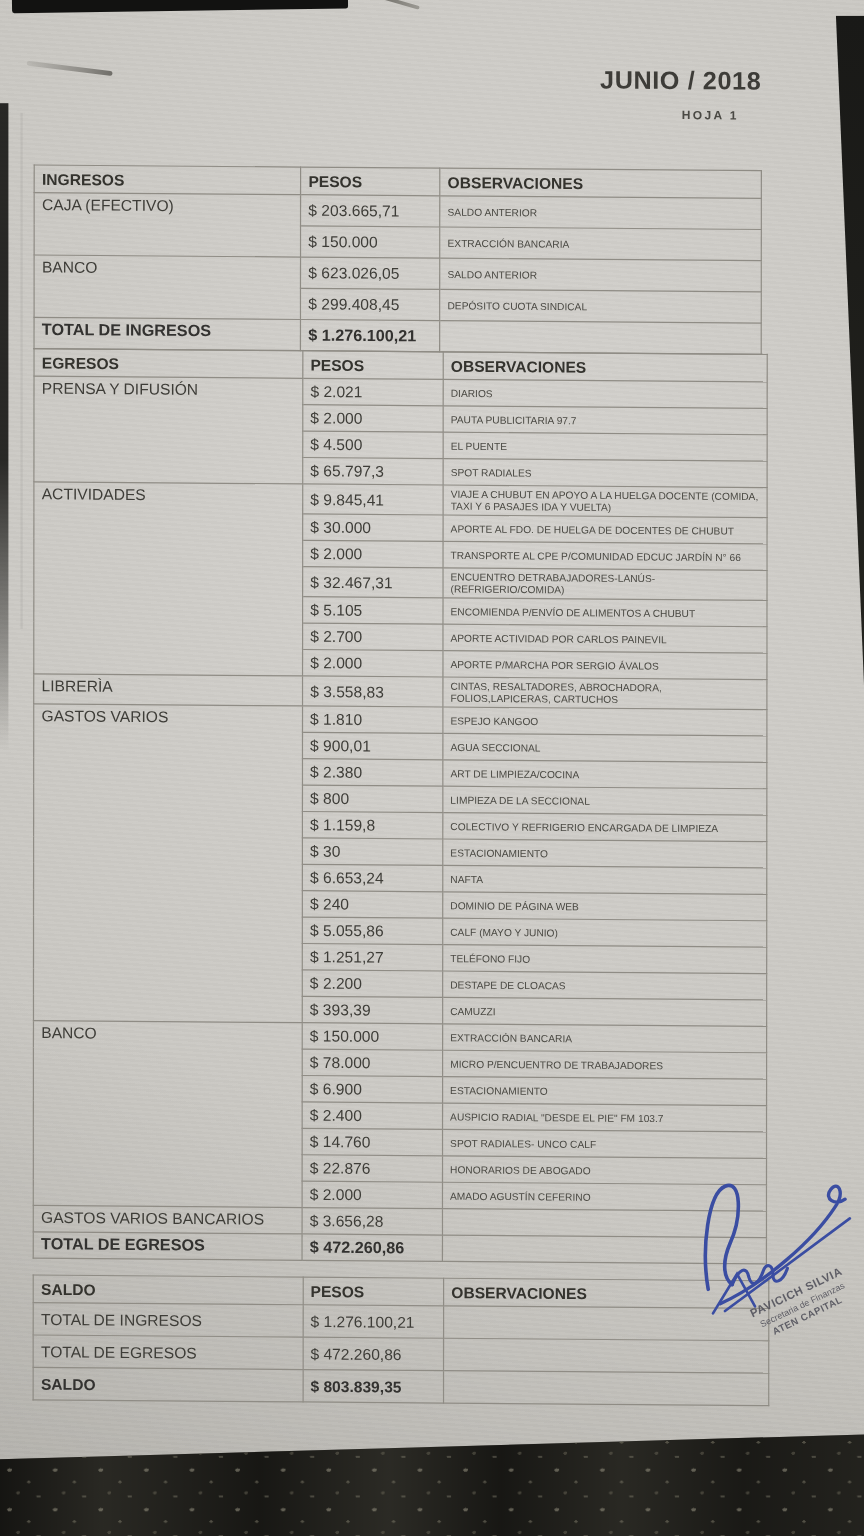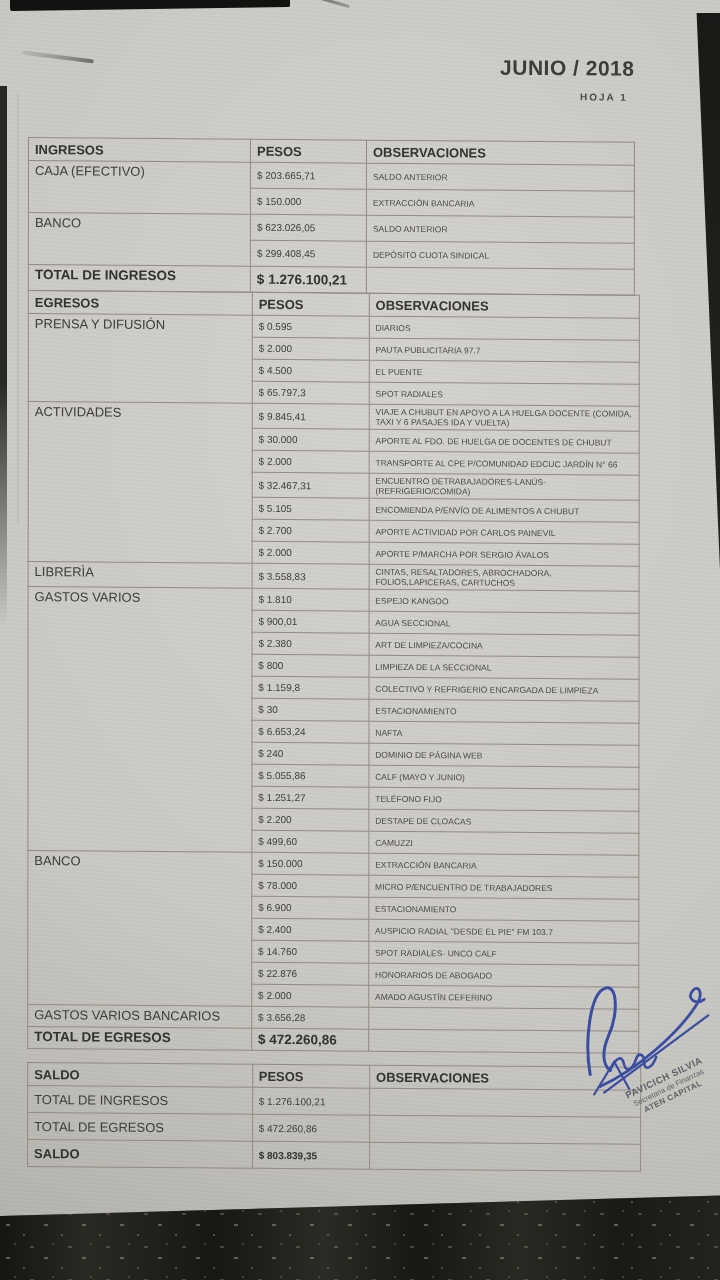--- a/index.html
+++ b/index.html
@@ -62,33 +62,33 @@
       linear-gradient(90deg, rgba(0,0,0,.55) 0%, rgba(0,0,0,.12) 12%, rgba(0,0,0,.5) 30%,
         rgba(0,0,0,.08) 45%, rgba(0,0,0,.5) 58%, rgba(0,0,0,.12) 72%, rgba(0,0,0,.45) 86%, rgba(0,0,0,.25) 100%);
     background-size:38px 33px,38px 33px,38px 33px,38px 33px,100% 100%;
     clip-path:polygon(0 32%, 100% 10%, 100% 100%, 0 100%);
   }
 
   
   .doc{position:absolute;inset:0;transform:rotate(.45deg) skewX(.4deg);transform-origin:30px 140px;color:#3c3b36;}
 
   .month-title{position:absolute;left:500px;top:52px;font-size:21px;font-weight:bold;letter-spacing:.5px;color:#3d3c38;}
-  .sheet-label{position:absolute;left:580px;top:87px;font-size:10px;font-weight:bold;letter-spacing:2px;color:#4a4944;}
+  .sheet-label{position:absolute;left:568px;top:87px;font-size:10px;font-weight:bold;letter-spacing:2px;color:#4a4944;}
 
   table{border-collapse:collapse;position:absolute;left:28px;table-layout:fixed;}
   #ingresos-table{top:137px;width:606px;}
   #egresos-table{top:290px;width:612px;}
   #saldo-table{top:1062px;width:614px;}
   col.c1{width:222px;} col.c2{width:116px;} col.c3{width:268px;}
 
   th,td{border:1px solid #8f8c85;}
   table{border:1.5px solid #7b7872;}
   th{font-size:13px;font-weight:bold;text-align:left;padding:2px 6px;color:#34332e;height:18px;}
   td.cat{font-size:13px;padding:2px 6px;vertical-align:top;color:#3e3d38;}
-  td.pesos{font-size:10px;padding:1px 6px;white-space:nowrap;color:#3e3d38;}
+  td.pesos{font-size:13px;padding:1px 6px;white-space:nowrap;color:#3e3d38;}
   td.obs{font-size:8.5px;line-height:10px;padding:2px 6px;color:#4a4943;vertical-align:middle;}
   #ingresos-table td{height:21px;}
   #egresos-table td{height:17px;}
   #saldo-table td{height:22px;}
   #saldo-table td.cat{vertical-align:middle;}
   tr.total td{font-weight:bold;font-size:13.5px;color:#333230;}
   tr.emphasis td{font-weight:bold;color:#333230;}
 
   
   #signature{position:absolute;left:575px;top:966px;z-index:5;}
@@ -169,21 +169,21 @@
       <thead>
           <tr>
             <th>EGRESOS</th>
             <th>PESOS</th>
             <th>OBSERVACIONES</th>
           </tr>
         </thead>
         <tbody>
           <tr>
             <td class="cat" rowspan="4">PRENSA Y DIFUSIÓN</td>
-            <td class="pesos">$ 0.595</td>
+            <td class="pesos">$ 2.021</td>
             <td class="obs">DIARIOS</td>
           </tr>
           <tr>
             <td class="pesos">$ 2.000</td>
             <td class="obs">PAUTA PUBLICITARIA 97.7</td>
           </tr>
           <tr>
             <td class="pesos">$ 4.500</td>
             <td class="obs">EL PUENTE</td>
           </tr>
@@ -264,21 +264,21 @@
           </tr>
           <tr>
             <td class="pesos">$ 1.251,27</td>
             <td class="obs">TELÉFONO FIJO</td>
           </tr>
           <tr>
             <td class="pesos">$ 2.200</td>
             <td class="obs">DESTAPE DE CLOACAS</td>
           </tr>
           <tr>
-            <td class="pesos">$ 499,60</td>
+            <td class="pesos">$ 393,39</td>
             <td class="obs">CAMUZZI</td>
           </tr>
           <tr>
             <td class="cat" rowspan="7">BANCO</td>
             <td class="pesos">$ 150.000</td>
             <td class="obs">EXTRACCIÓN BANCARIA</td>
           </tr>
           <tr>
             <td class="pesos">$ 78.000</td>
             <td class="obs">MICRO P/ENCUENTRO DE TRABAJADORES</td>

